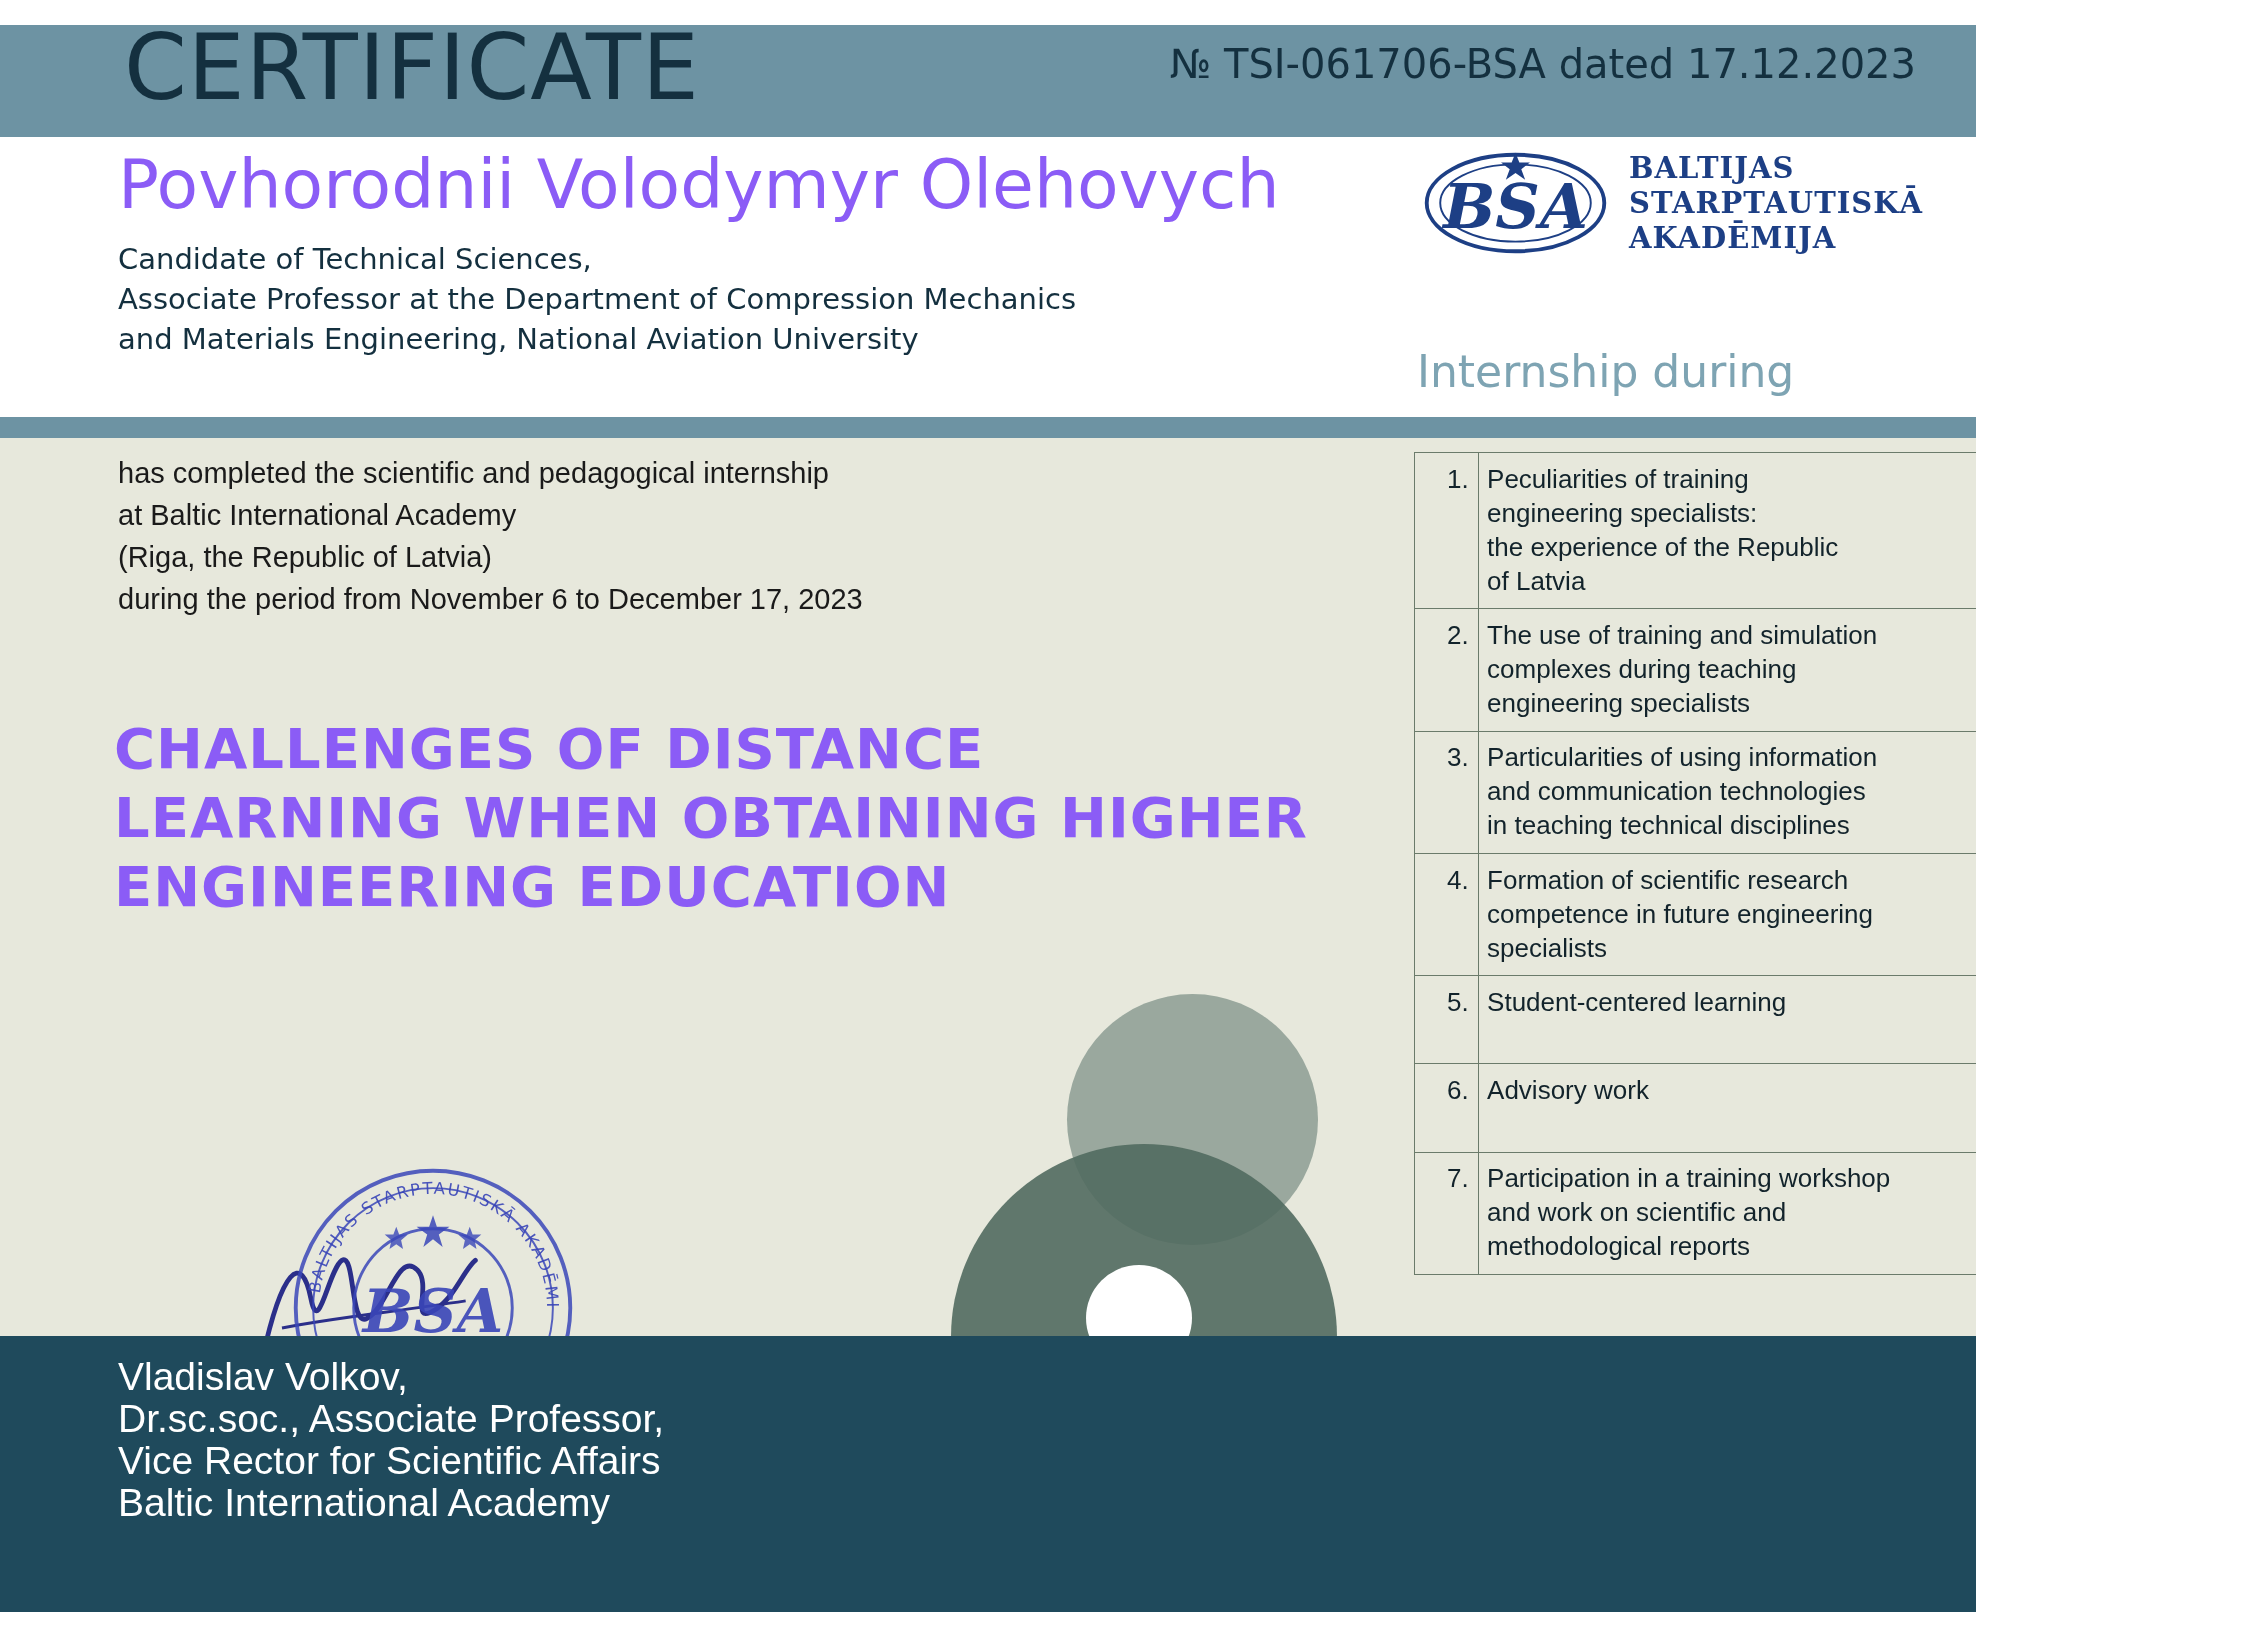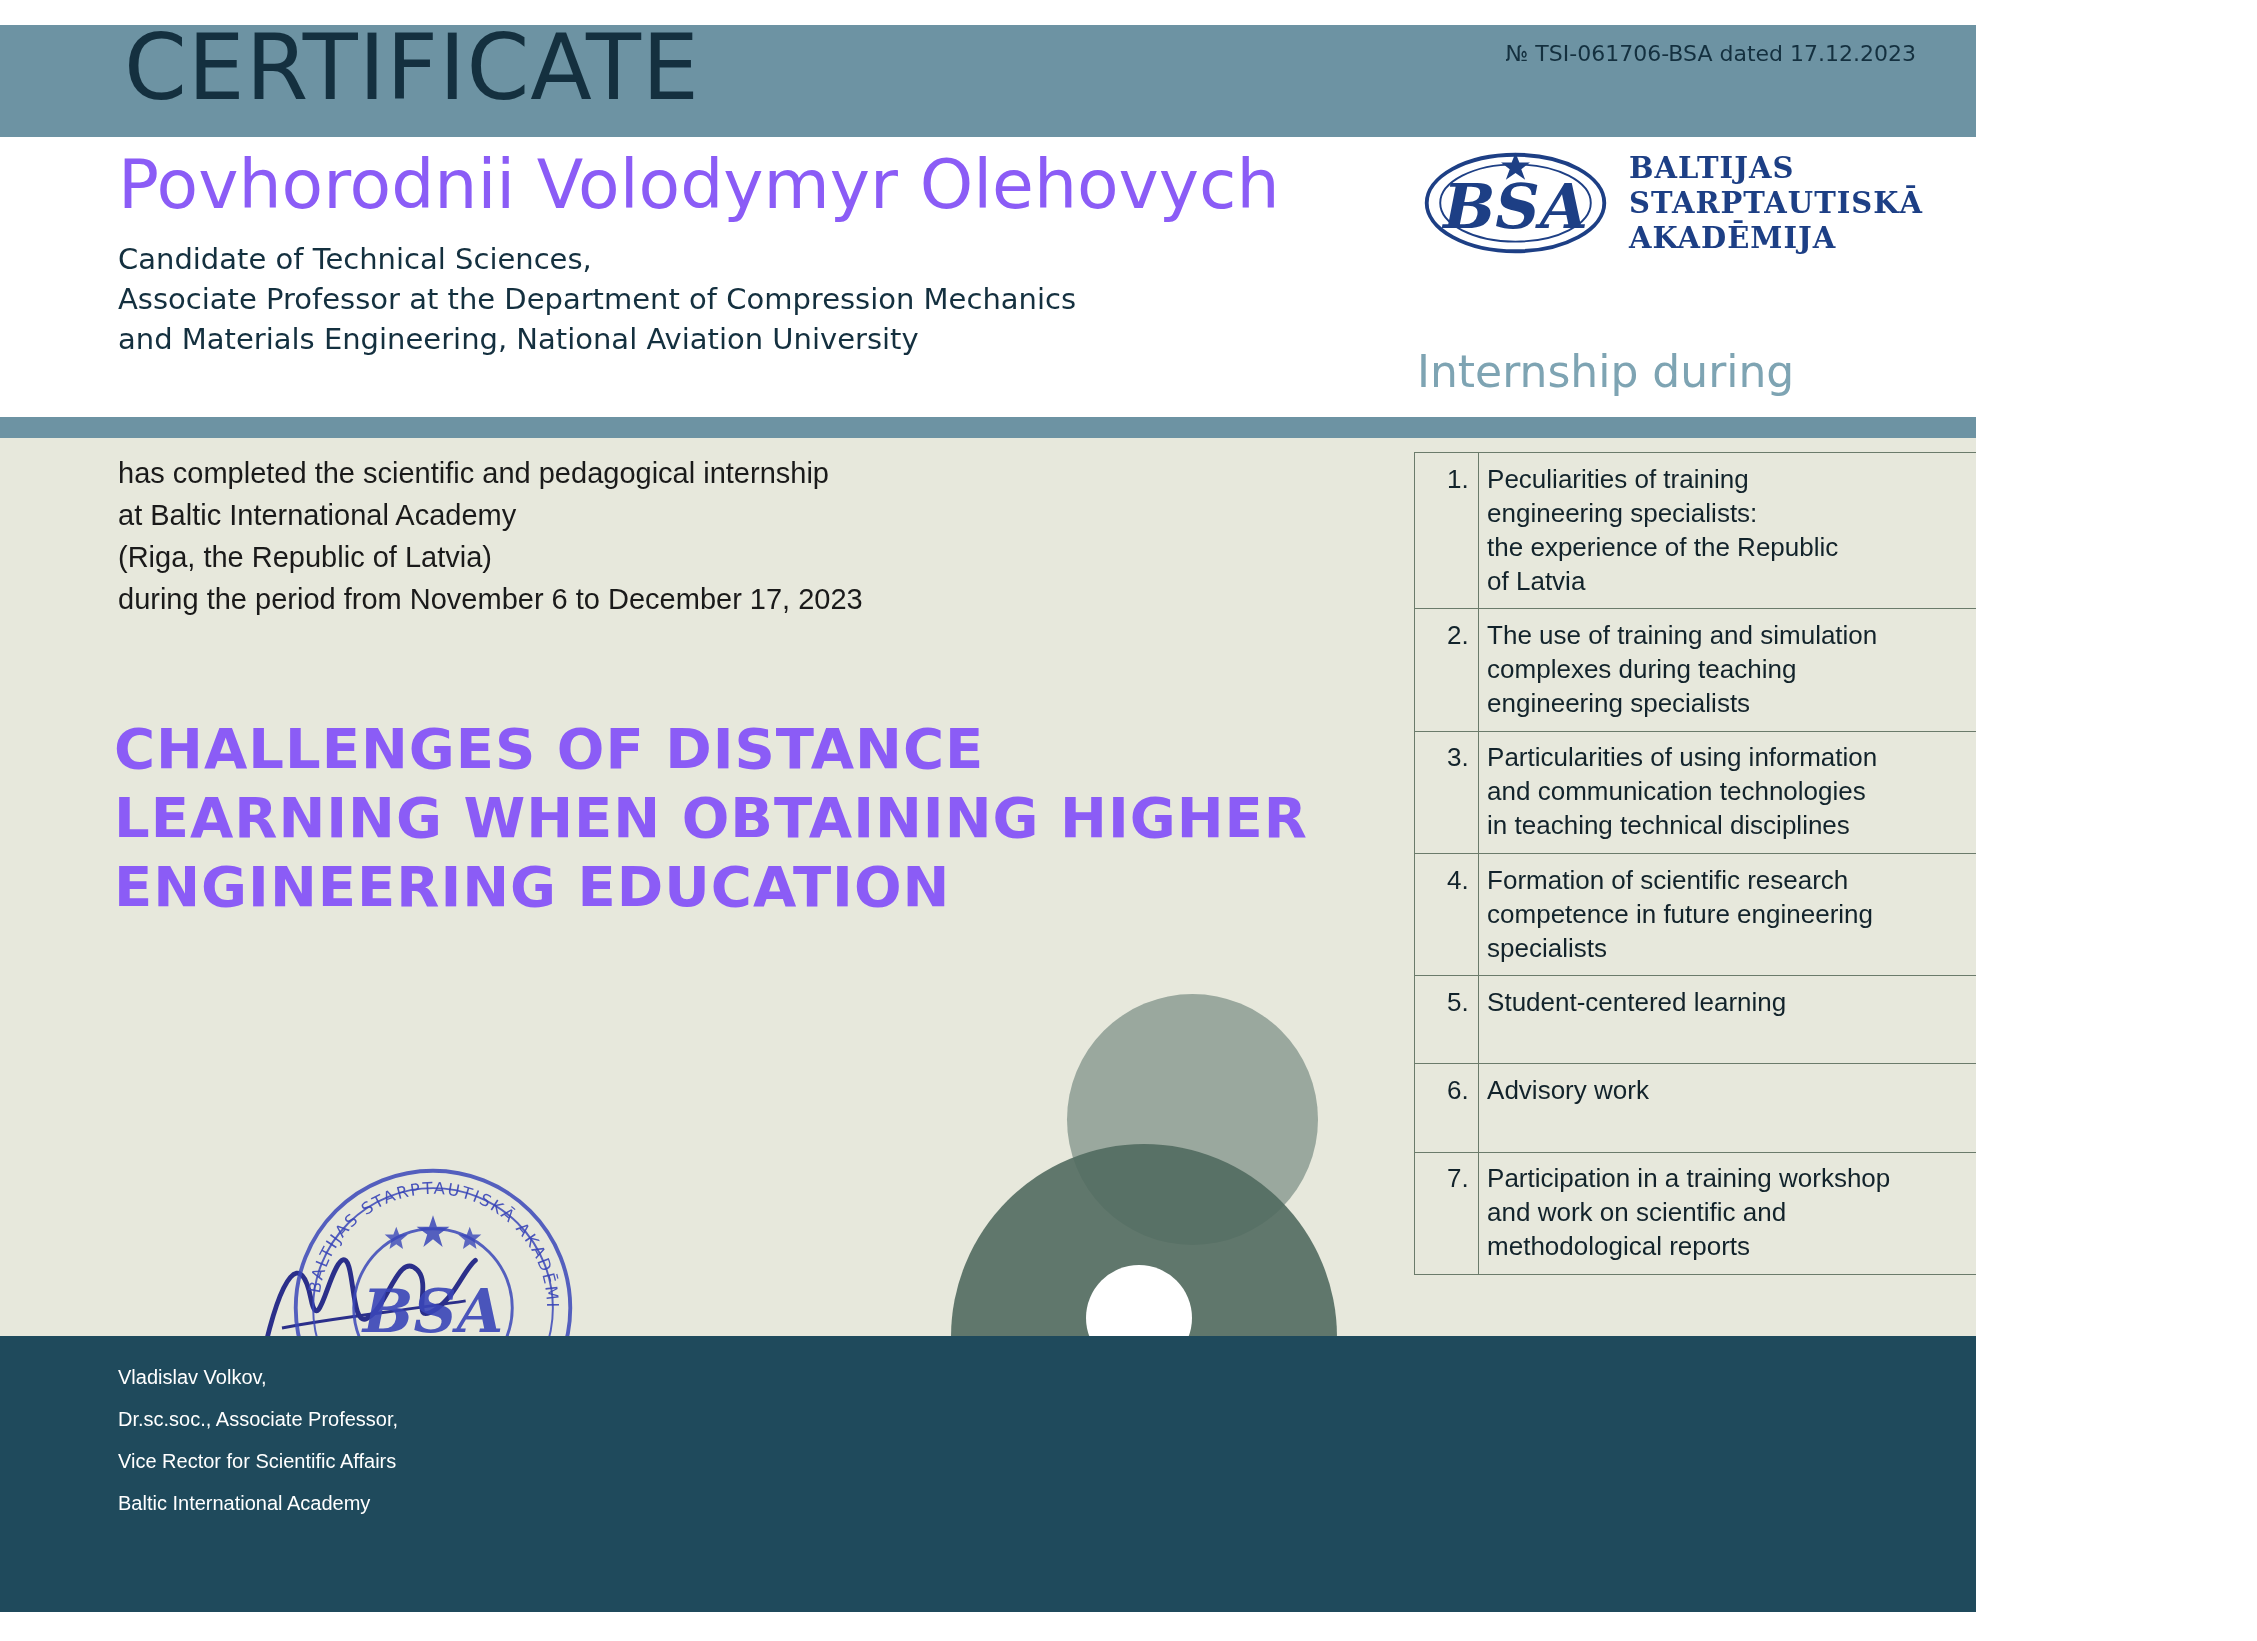--- a/index.html
+++ b/index.html
@@ -51,21 +51,21 @@
     color: #14303f;
     font-family: "DejaVu Sans", sans-serif;
     line-height: 1;
     white-space: nowrap;
   }
 
   .doc-number {
     position: absolute;
     right: 60px;
     top: 41px;
-    font-size: 22px;
+    font-size: 40px;
     color: #14303f;
     font-family: "DejaVu Sans", sans-serif;
     white-space: nowrap;
   }
 
   
   .header-white {
     position: absolute;
     left: 0; top: 137px;
     width: 2257px; height: 280px;
@@ -250,21 +250,21 @@
   .footer-band {
     position: absolute;
     left: 0; top: 1336px;
     width: 2257px; height: 276px;
     background: #1f4a5c;
   }
   .footer-left {
     position: absolute;
     left: 118px;
     top: 1356px;
-    font-size: 20px;
+    font-size: 39px;
     line-height: 42px;
     color: #ffffff;
     font-family: "Liberation Sans", sans-serif;
   }
   .footer-right {
     position: absolute;
     left: 1410px;
     top: 1390px;
     width: 782px;
     text-align: center;

